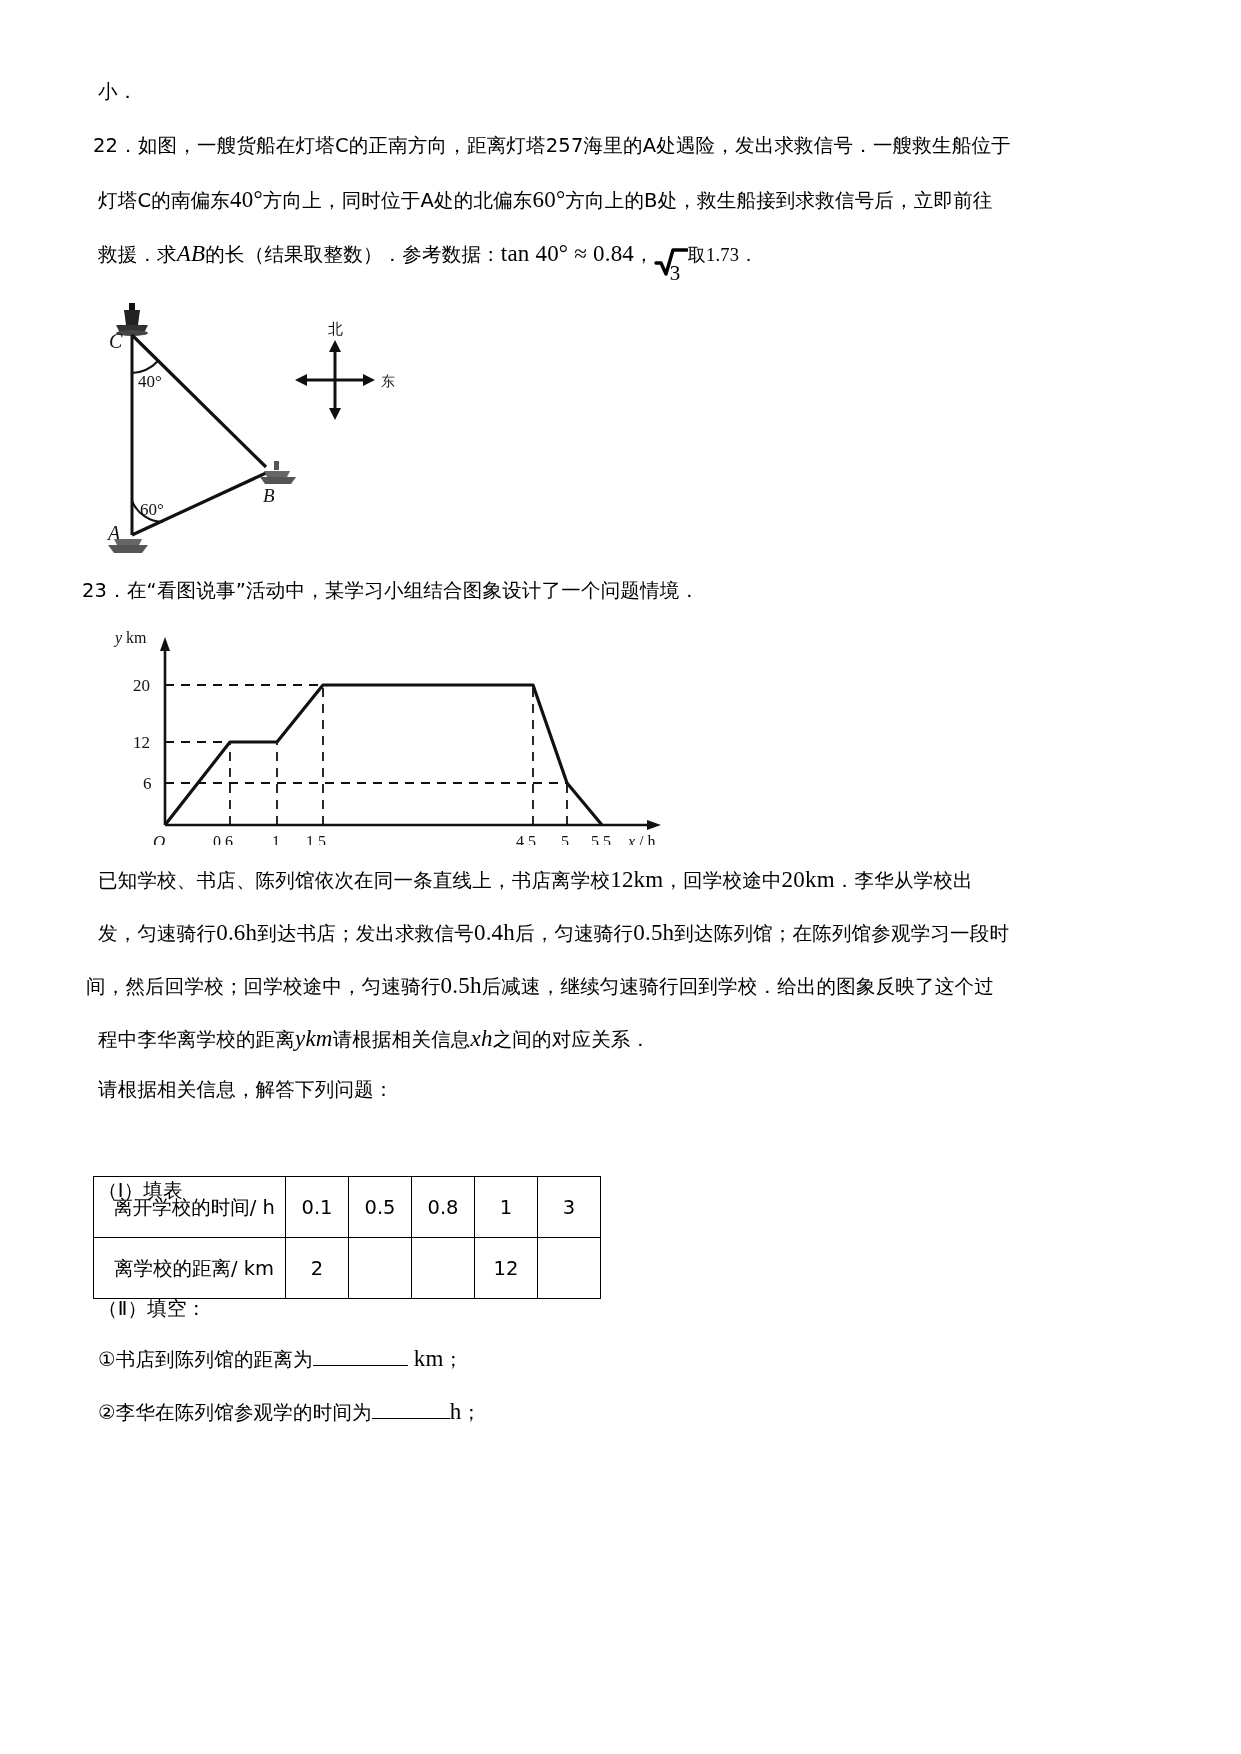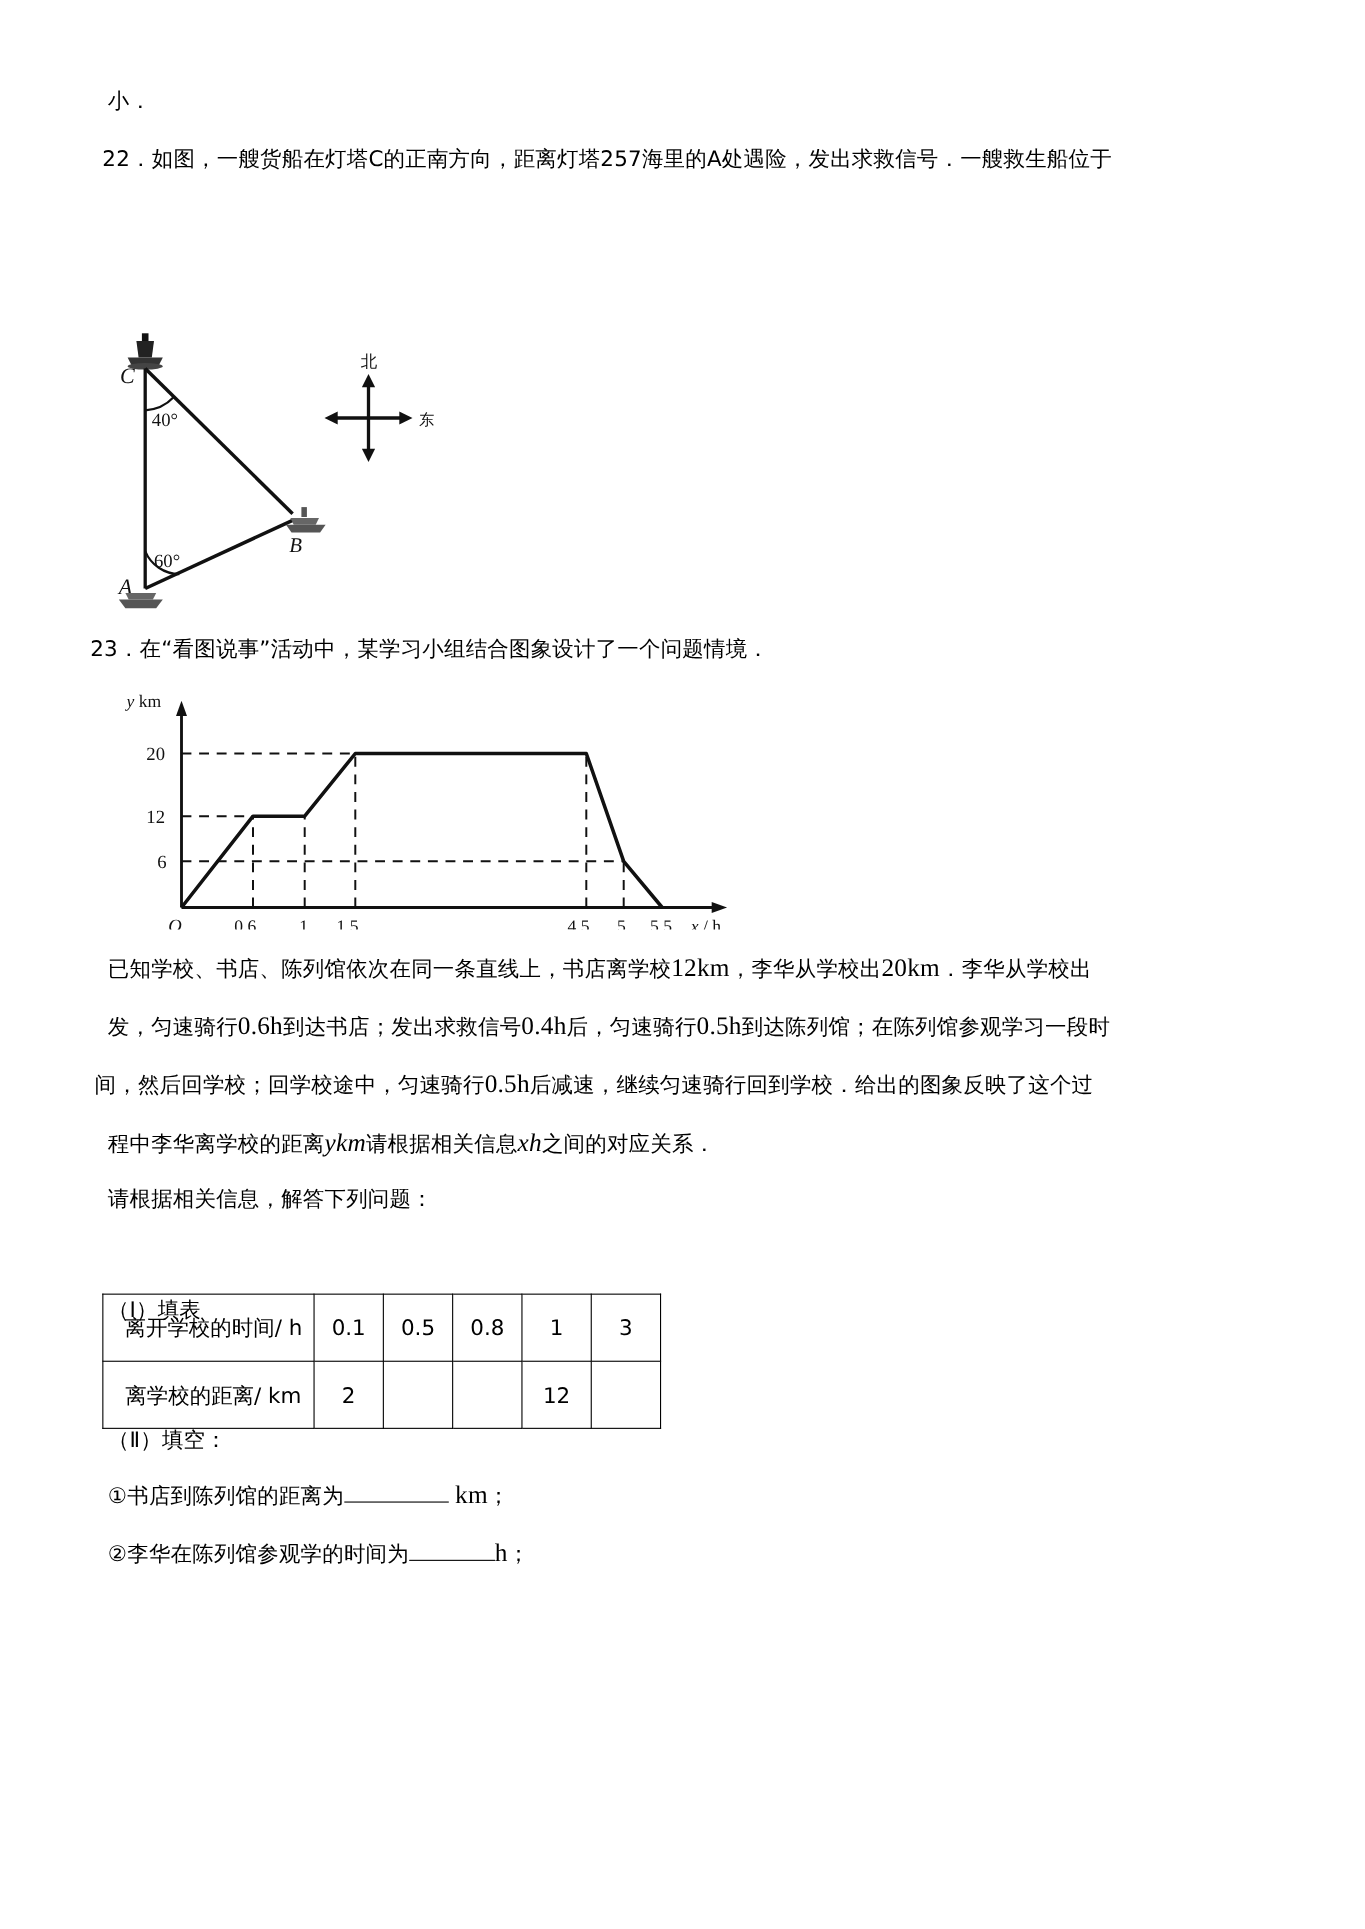--- a/index.html
+++ b/index.html
@@ -24,21 +24,29 @@
 <body>
 
 <div class="page">
 
   <div class="ln cn" style="left:98px; top:80px;">小．</div>
 
   <div class="ln" style="left:93px; top:133px;">
     <span class="cn">22．</span><span class="cn">如图，一艘货船在灯塔C的正南方向，距离灯塔257海里的A处遇险，发出求救信号．一艘救生船位于</span>
   </div>
 
+  <div class="ln" style="left:98px; top:186px;">
+    <span class="cn">灯塔C的南偏东</span><span class="big">40°</span><span class="cn">方向上，同时位于A处的北偏东</span><span class="big">60°</span><span class="cn">方向上的B处，救生船接到求救信号后，立即前往</span>
+  </div>
 
+  <div class="ln" style="left:98px; top:240px;">
+    <span class="cn">救援．求</span><span class="it big">AB</span><span class="cn">的长（结果取整数）．参考数据：</span><span class="big" style="font-family:'Liberation Serif',serif;">tan 40° ≈ 0.84</span><span class="cn">，</span><span style="display:inline-block;position:relative;width:34px;"><svg width="34" height="30" viewBox="0 0 34 30" style="position:absolute;left:0;top:-14px;">
+          <path d="M2 16 L7 16 L12 27 L19 3 L33 3" stroke="#000" stroke-width="3.4" fill="none" stroke-linecap="round" stroke-linejoin="round"></path>
+        </svg><span style="position:absolute;left:16px;top:0px;font-size:21px;font-family:'Liberation Serif',serif;">3</span></span><span class="cn" style="font-size:18px;">取</span><span style="font-size:18.5px;font-family:'Liberation Serif',serif;">1.73．</span>
+  </div>
 
   <div class="fig22">
     <svg width="330" height="270" viewBox="0 0 330 270">
 
       <g>
         <rect x="29" y="8" width="6" height="7" fill="#111"></rect>
         <polygon points="24,15 40,15 38,30 26,30" fill="#222"></polygon>
         <polygon points="16,30 48,30 44,38 20,38" fill="#333"></polygon>
         <ellipse cx="32" cy="38" rx="16" ry="3" fill="#444"></ellipse>
       </g>
@@ -120,21 +128,21 @@
       <text x="411" y="222" font-family="Liberation Serif, serif" font-size="16" fill="#111">4.5</text>
       <text x="456" y="222" font-family="Liberation Serif, serif" font-size="16" fill="#111">5</text>
       <text x="486" y="222" font-family="Liberation Serif, serif" font-size="16" fill="#111">5.5</text>
 
       <text x="10" y="18" font-family="Liberation Serif, serif" font-size="16" fill="#111"><tspan font-style="italic">y</tspan>  km</text>
       <text x="523" y="222" font-family="Liberation Serif, serif" font-size="16" fill="#111"><tspan font-style="italic">x</tspan> / h</text>
     </svg>
   </div>
 
   <div class="ln" style="left:98px; top:866px;">
-    <span class="cn">已知学校、书店、陈列馆依次在同一条直线上，书店离学校</span><span class="big">12km</span><span class="cn">，李华从学校出</span><span class="big">20km</span><span class="cn">．李华从学校出</span>
+    <span class="cn">已知学校、书店、陈列馆依次在同一条直线上，书店离学校</span><span class="big">12km</span><span class="cn">，回学校途中</span><span class="big">20km</span><span class="cn">．李华从学校出</span>
   </div>
 
   <div class="ln" style="left:98px; top:919px;">
     <span class="cn">发，匀速骑行</span><span class="big">0.6h</span><span class="cn">到达书店；发出求救信号</span><span class="big">0.4h</span><span class="cn">后，匀速骑行</span><span class="big">0.5h</span><span class="cn">到达陈列馆；在陈列馆参观学习一段时</span>
   </div>
 
   <div class="ln" style="left:86px; top:972px;">
     <span class="cn">间，然后回学校；回学校途中，匀速骑行</span><span class="big">0.5h</span><span class="cn">后减速，继续匀速骑行回到学校．给出的图象反映了这个过</span>
   </div>
 

